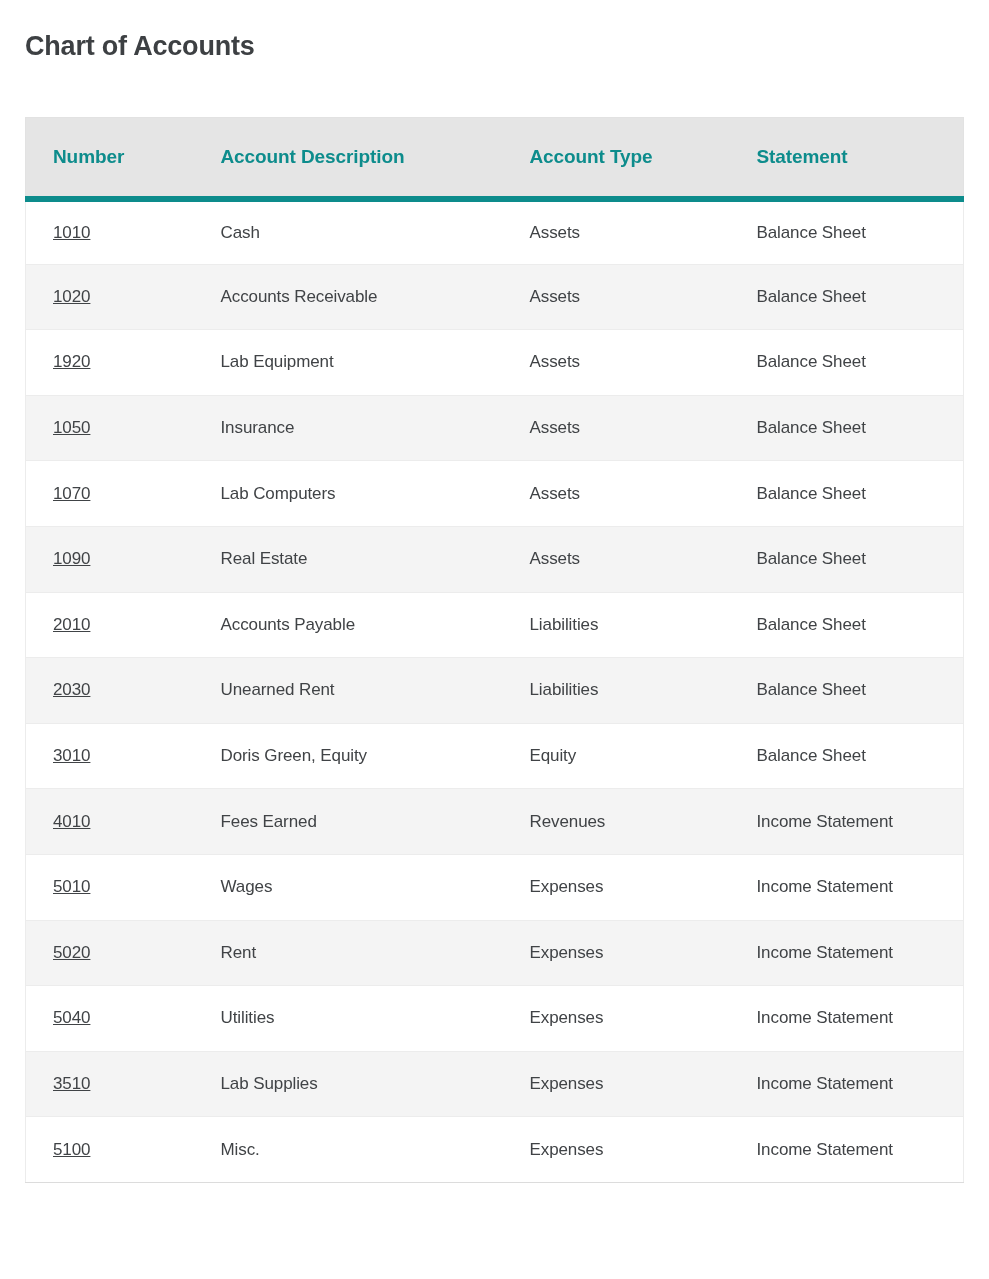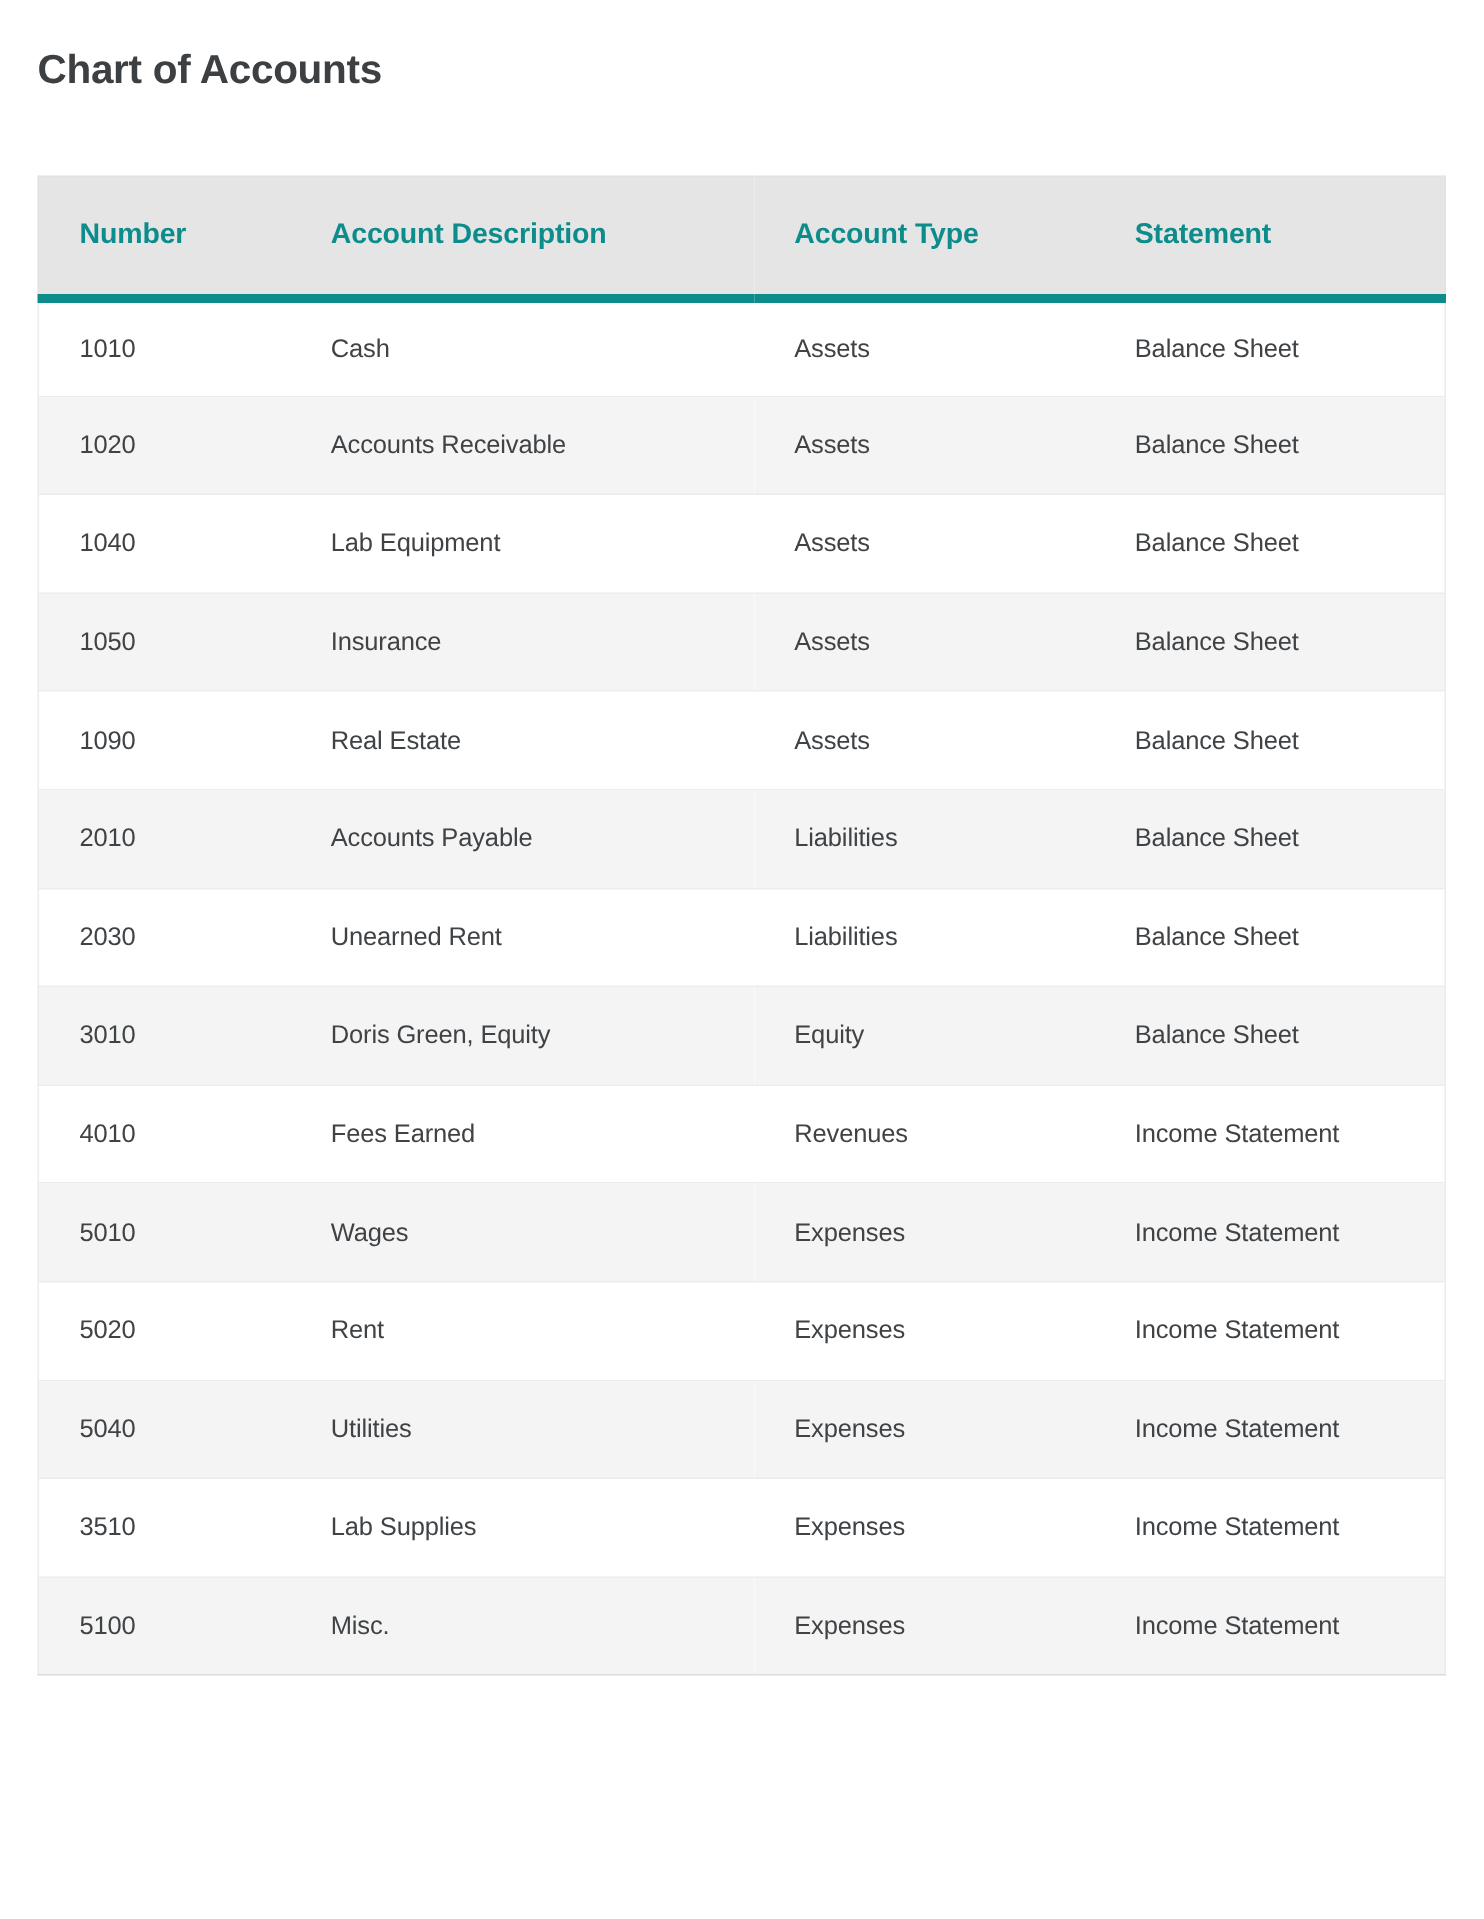--- a/index.html
+++ b/index.html
@@ -82,20 +82,21 @@
     height: 65.6px;
     vertical-align: middle;
     border-bottom: 1px solid #ececec;
     letter-spacing: -0.1px;
     box-sizing: border-box;
     white-space: nowrap;
     overflow: hidden;
   }
   tbody td:first-child {
     border-left: 1px solid #ececec;
+    text-decoration: underline;
   }
   tbody td:last-child {
     border-right: 1px solid #ececec;
   }
 
   tbody tr:nth-child(even) td {
     background: #f4f4f4;
   }
   tbody tr:nth-child(odd) td {
     background: #ffffff;
@@ -134,28 +135,34 @@
             <td>Assets</td>
             <td>Balance Sheet</td>
           </tr>
           <tr>
             <td>1020</td>
             <td>Accounts Receivable</td>
             <td>Assets</td>
             <td>Balance Sheet</td>
           </tr>
           <tr>
-            <td>1040</td>
+            <td>1920</td>
             <td>Lab Equipment</td>
             <td>Assets</td>
             <td>Balance Sheet</td>
           </tr>
           <tr>
             <td>1050</td>
             <td>Insurance</td>
+            <td>Assets</td>
+            <td>Balance Sheet</td>
+          </tr>
+          <tr>
+            <td>1070</td>
+            <td>Lab Computers</td>
             <td>Assets</td>
             <td>Balance Sheet</td>
           </tr>
           <tr>
             <td>1090</td>
             <td>Real Estate</td>
             <td>Assets</td>
             <td>Balance Sheet</td>
           </tr>
           <tr>

